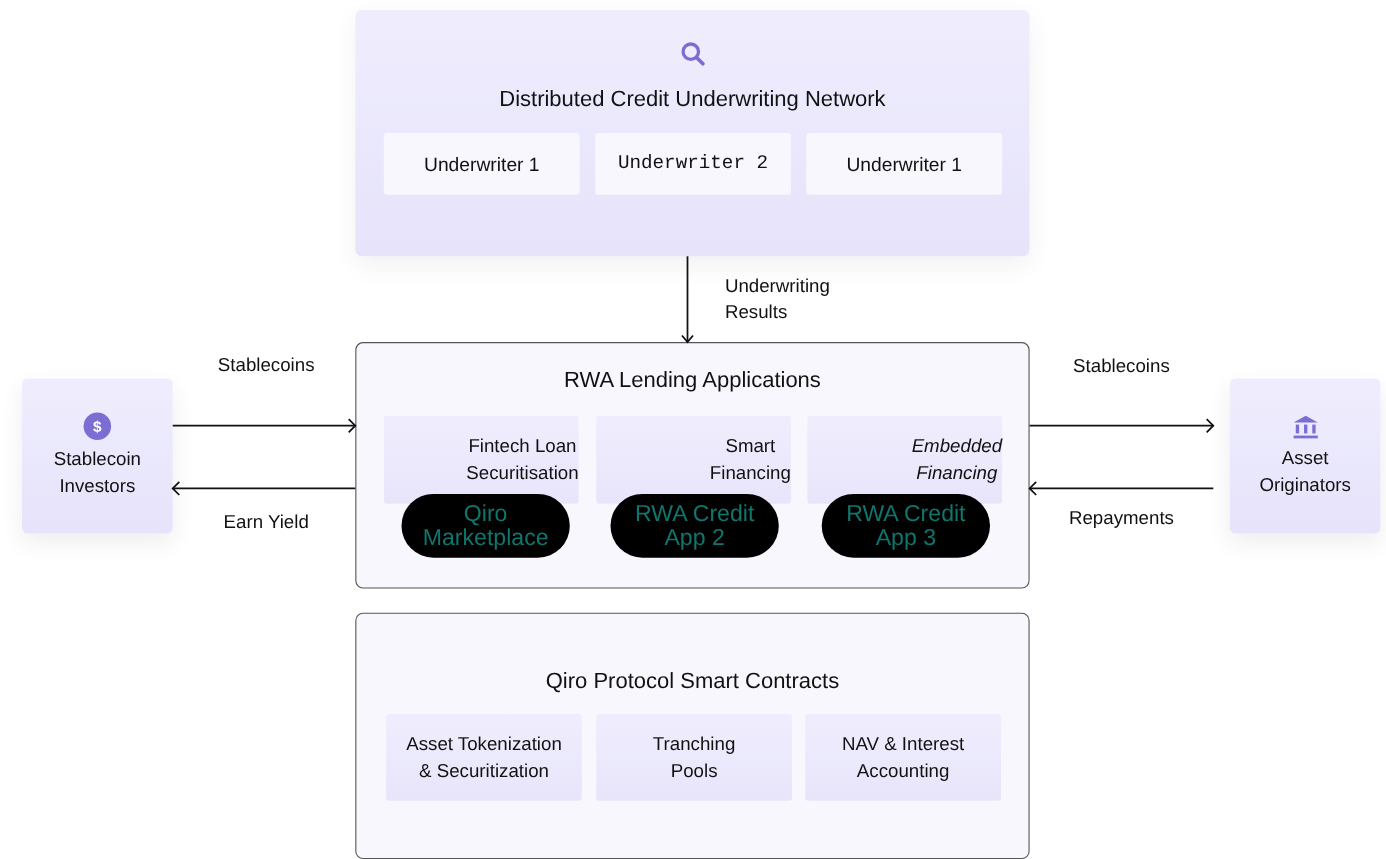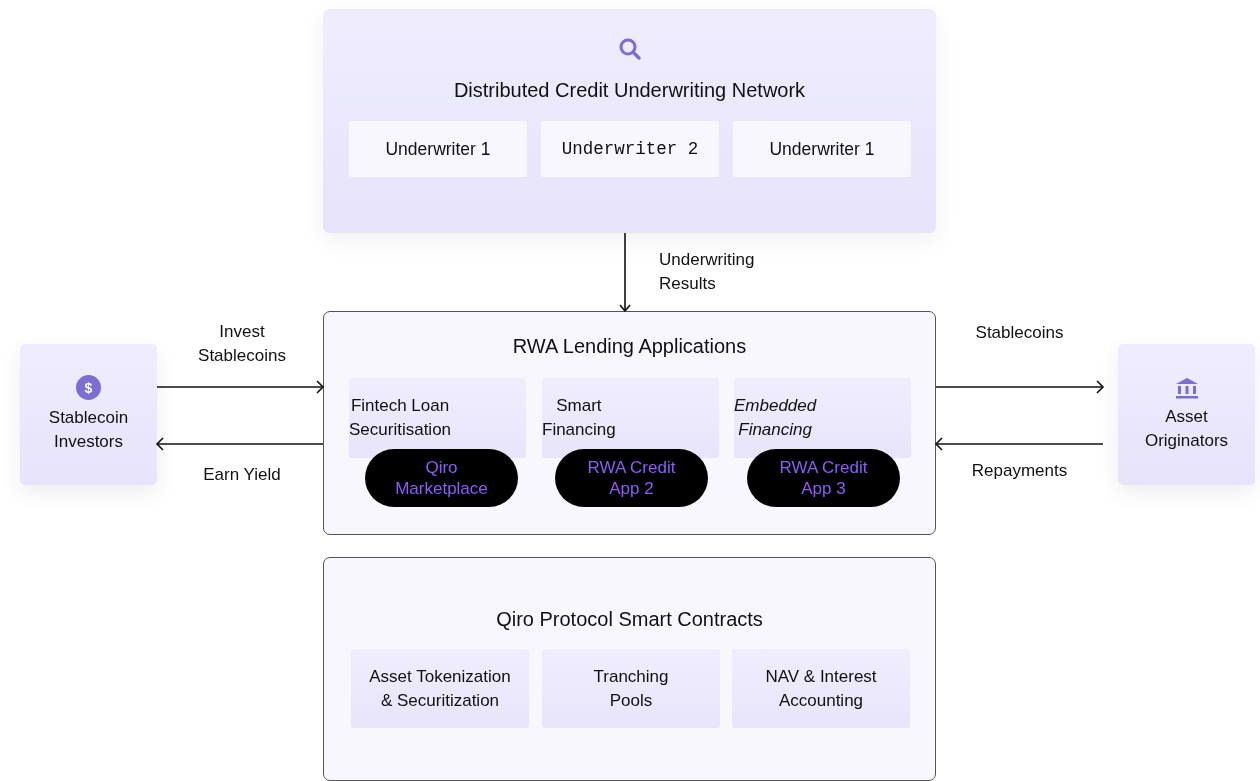--- a/index.html
+++ b/index.html
@@ -40,29 +40,29 @@
   .uw-box {
     top: 121px; width: 178px; height: 56px;
     background: #f8f7fe; border-radius: 3px;
     display: flex; align-items: center; justify-content: center;
     font-size: 17.5px;
   }
   .app-box {
     top: 378px; width: 177px; height: 80px;
     background: linear-gradient(180deg, #efedfd 0%, #e8e5fb 100%);
     border-radius: 3px;
-    display: flex; align-items: flex-start; justify-content: flex-start;
+    display: flex; align-items: flex-start; justify-content: flex-end;
     font-size: 17px; text-align: center; line-height: 24px; padding-top: 16px;
   }
   .pill {
     top: 449px; width: 153px; height: 58px;
-    background: #000; color: #8b5cf6;
+    background: #000; color: #0f766e;
     border-radius: 29px;
     display: flex; align-items: center; justify-content: center;
-    font-size: 17px; text-align: center; line-height: 21px;
+    font-size: 21px; text-align: center; line-height: 21px;
   }
   .sc-box {
     top: 649px; width: 178px; height: 79px;
     background: linear-gradient(180deg, #efedfd 0%, #e8e5fb 100%);
     border-radius: 3px;
     display: flex; align-items: center; justify-content: center;
     font-size: 17px; text-align: center; line-height: 24px;
   }
   .flow-label { font-size: 17px; line-height: 24px; }
   svg.arrows { position: absolute; left: 0; top: 0; }
@@ -150,21 +150,20 @@
 </div>
 
 <div class="abs side-box" style="left:20px;">
   <div class="icon-circle">$</div>
   <div class="side-title">
     <div>Stablecoin</div>
     <div>Investors</div>
   </div>
 </div>
 <div class="abs flow-label" style="left:157px;top:320px;width:170px;text-align:center;">
-  <div>Invest</div>
   <div>Stablecoins</div>
 </div>
 <div class="abs flow-label" style="left:157px;top:463px;width:170px;text-align:center;">
   <div>Earn Yield</div>
 </div>
 
 <div class="abs side-box" style="left:1103px;margin-left:15px;">
   <div style="width:24px;height:22px;">
     <svg width="24" height="22" viewBox="0 0 24 22">
       <polygon points="12,1 23,7 1,7" fill="#7b6dd2"></polygon>

